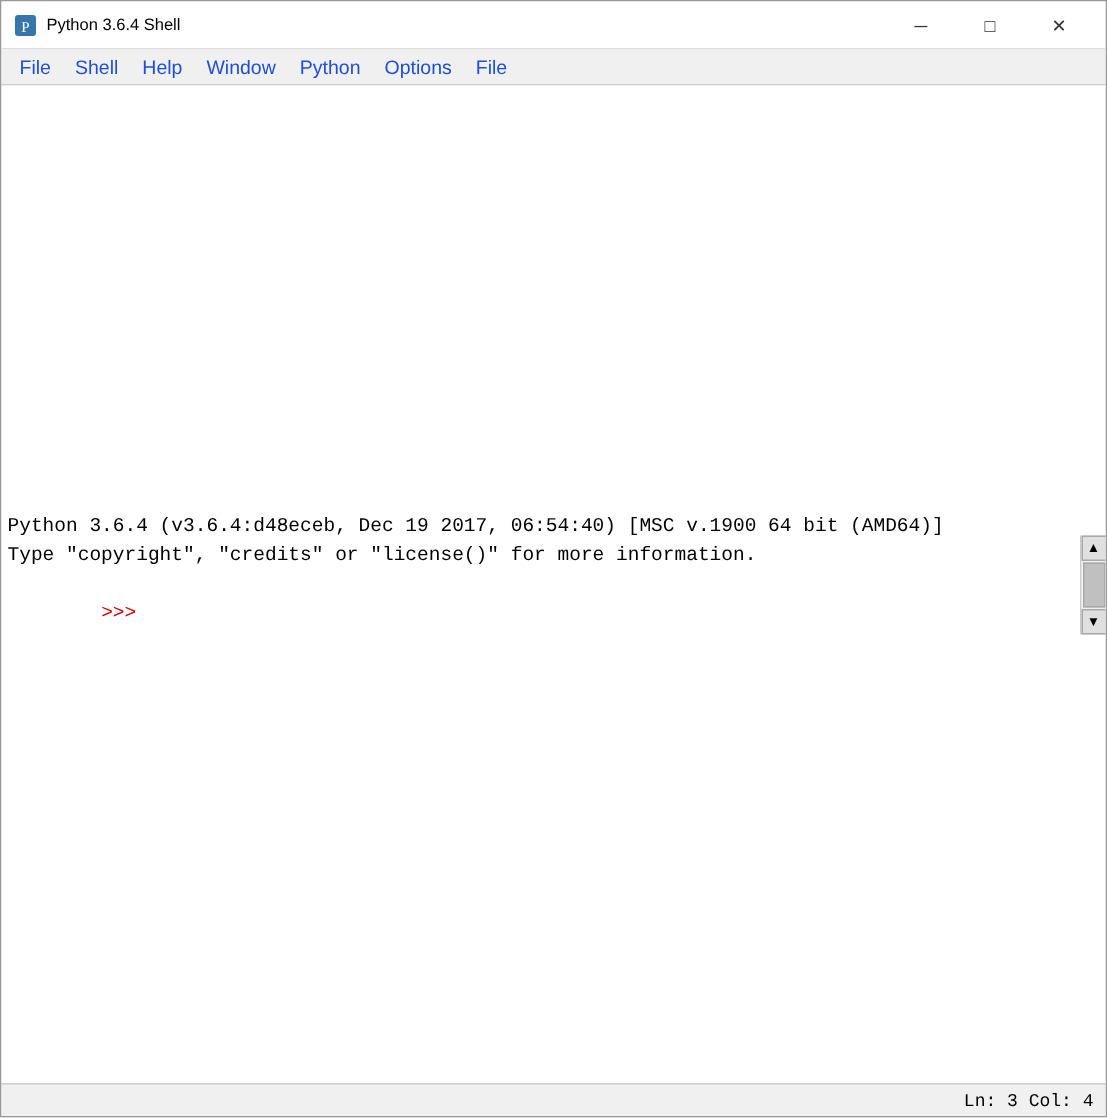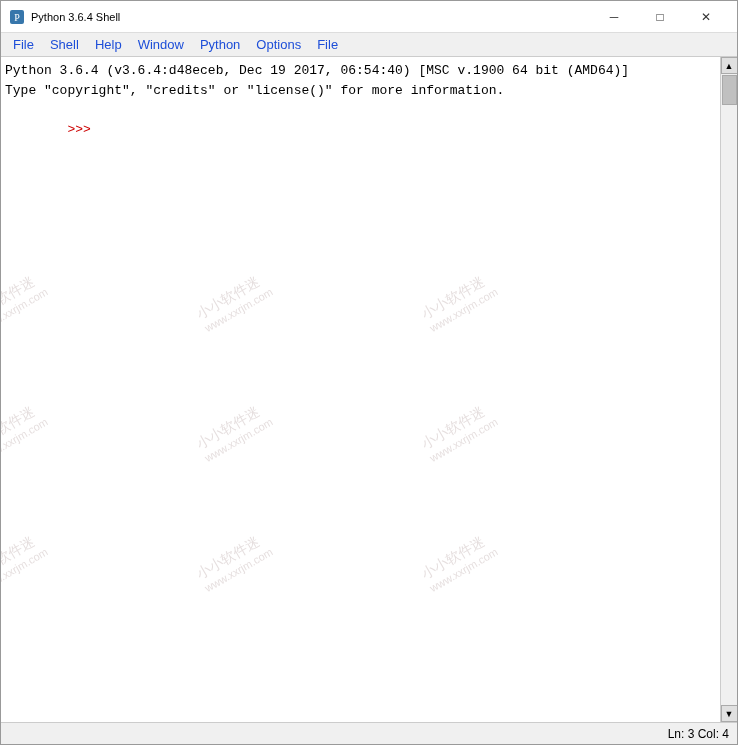--- a/index.html
+++ b/index.html
@@ -79,20 +79,21 @@
       color: #1d4ed8;
     }
 
     .shell-body {
       flex: 1;
       background: #fff;
       position: relative;
       overflow: hidden;
       display: flex;
       flex-direction: row;
+      align-items: center;
     }
 
     .shell-content {
       flex: 1;
       padding: 4px 4px;
       font-family: 'Courier New', Courier, monospace;
       font-size: 13px;
       color: #000;
       overflow-y: auto;
       position: relative;
@@ -146,20 +147,21 @@
     .status-bar {
       height: 22px;
       background: #f0f0f0;
       border-top: 1px solid #ccc;
       display: flex;
       align-items: center;
       justify-content: flex-end;
       padding: 0 8px;
       font-size: 12px;
       color: #000;
+      font-family: Liberation Mono, monospace;
     }
 
     
     .watermark-container {
       position: absolute;
       top: 0; left: 0; right: 0; bottom: 0;
       pointer-events: none;
       overflow: hidden;
     }
 

